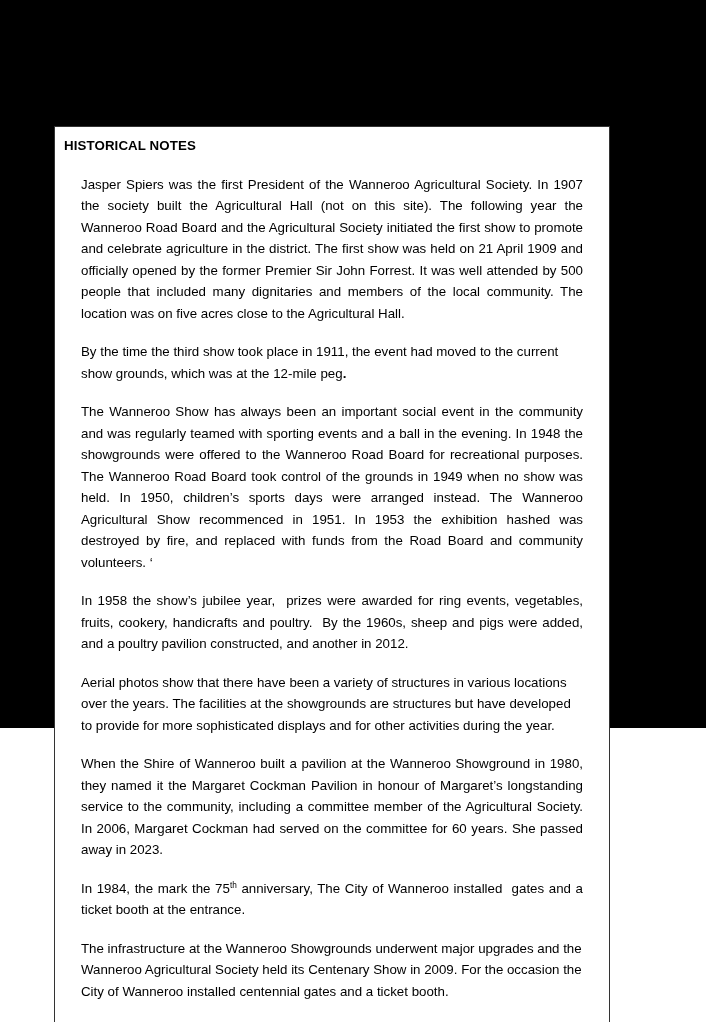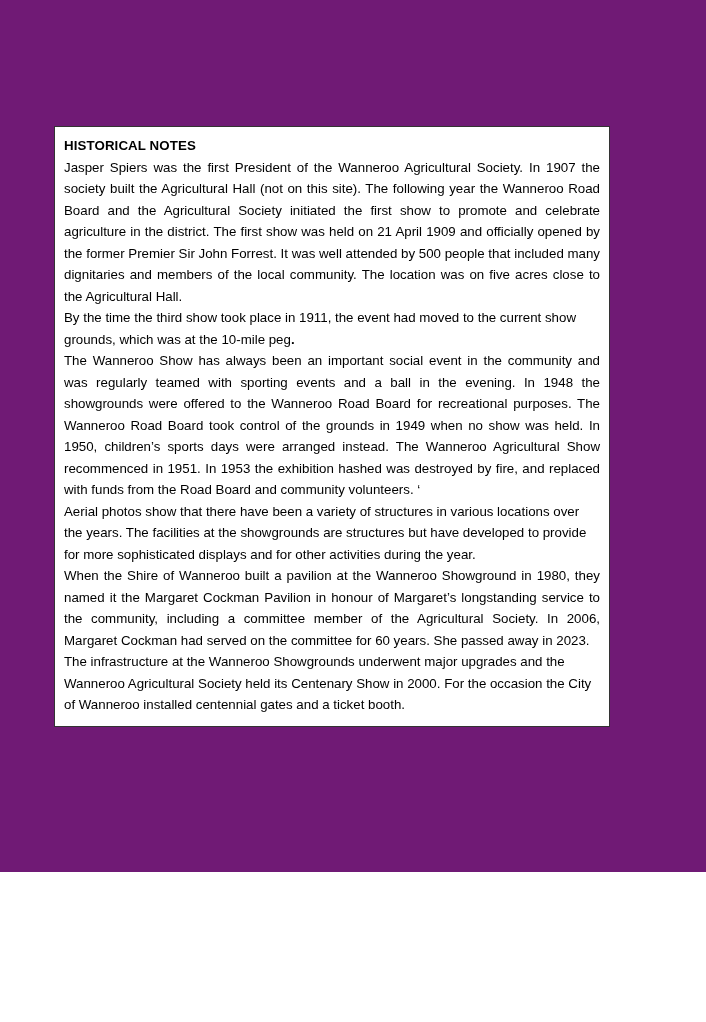--- a/index.html
+++ b/index.html
@@ -15,22 +15,22 @@
     color: #000000;
     position: relative;
     overflow: hidden;
   }
 
   .page {
     position: absolute;
     left: 0;
     top: 0;
     width: 706px;
-    height: 872px;
-    background: #701a75;
+    height: 728px;
+    background: #000000;
   }
 
   
   .notes-box {
     position: absolute;
     left: 54px;
     top: 126px;
     width: 556px;
     box-sizing: border-box;
     border: 1px solid #333333;
@@ -42,21 +42,21 @@
     font-size: 13.3px;
     font-weight: bold;
     line-height: 21.5px;
     margin: 0 0 0 0;
     letter-spacing: 0.1px;
   }
 
   .para {
     font-size: 13.3px;
     line-height: 21.5px;
-    margin: 0;
+    margin: 17px;
     text-align: justify;
     text-justify: inter-word;
     white-space: pre-wrap;
     hyphens: none;
   }
 
   
   .para.left {
     text-align: left;
   }
@@ -75,28 +75,30 @@
 <body>
 
 <div class="page">
 
   <div class="notes-box">
 
     <div class="notes-heading">HISTORICAL NOTES</div>
 
     <p class="para">Jasper Spiers was the first President of the Wanneroo Agricultural Society. In 1907 the society built the Agricultural Hall (not on this site). The following year the Wanneroo Road Board and the Agricultural Society initiated the first show to promote and celebrate agriculture in the district. The first show was held on 21 April 1909 and officially opened by the former Premier Sir John Forrest. It was well attended by 500 people that included many dignitaries and members of the local community. The location was on five acres close to the Agricultural Hall.</p>
 
-    <p class="para left"><span>By the time the third show took place in 1911, the event had moved to the current show grounds, which was at the 10-mile peg</span><span class="bold-dot">.</span></p>
+    <p class="para left"><span>By the time the third show took place in 1911, the event had moved to the current show grounds, which was at the 12-mile peg</span><span class="bold-dot">.</span></p>
 
     <p class="para">The Wanneroo Show has always been an important social event in the community and was regularly teamed with sporting events and a ball in the evening. In 1948 the showgrounds were offered to the Wanneroo Road Board for recreational purposes. The Wanneroo Road Board took control of the grounds in 1949 when no show was held. In 1950, children’s sports days were arranged instead. The Wanneroo Agricultural Show recommenced in 1951. In 1953 the exhibition hashed was destroyed by fire, and replaced with funds from the Road Board and community volunteers. ‘</p>
 
+    <p class="para">In 1958 the show’s jubilee year,  prizes were awarded for ring events, vegetables, fruits, cookery, handicrafts and poultry.  By the 1960s, sheep and pigs were added, and a poultry pavilion constructed, and another in 2012.</p>
 
     <p class="para left">Aerial photos show that there have been a variety of structures in various locations over the years. The facilities at the showgrounds are structures but have developed to provide for more sophisticated displays and for other activities during the year.</p>
 
     <p class="para">When the Shire of Wanneroo built a pavilion at the Wanneroo Showground in 1980, they named it the Margaret Cockman Pavilion in honour of Margaret’s longstanding service to the community, including a committee member of the Agricultural Society. In 2006, Margaret Cockman had served on the committee for 60 years. She passed away in 2023.</p>
 
+    <p class="para"><span>In 1984, the mark the 75</span><sup>th</sup><span> anniversary, The City of Wanneroo installed  gates and a ticket booth at the entrance.</span></p>
 
 
-    <p class="para left">The infrastructure at the Wanneroo Showgrounds underwent major upgrades and the Wanneroo Agricultural Society held its Centenary Show in 2000. For the occasion the City of Wanneroo installed centennial gates and a ticket booth.</p>
+    <p class="para left">The infrastructure at the Wanneroo Showgrounds underwent major upgrades and the Wanneroo Agricultural Society held its Centenary Show in 2009. For the occasion the City of Wanneroo installed centennial gates and a ticket booth.</p>
 
   </div>
 
 </div>
 
 </body></html>

